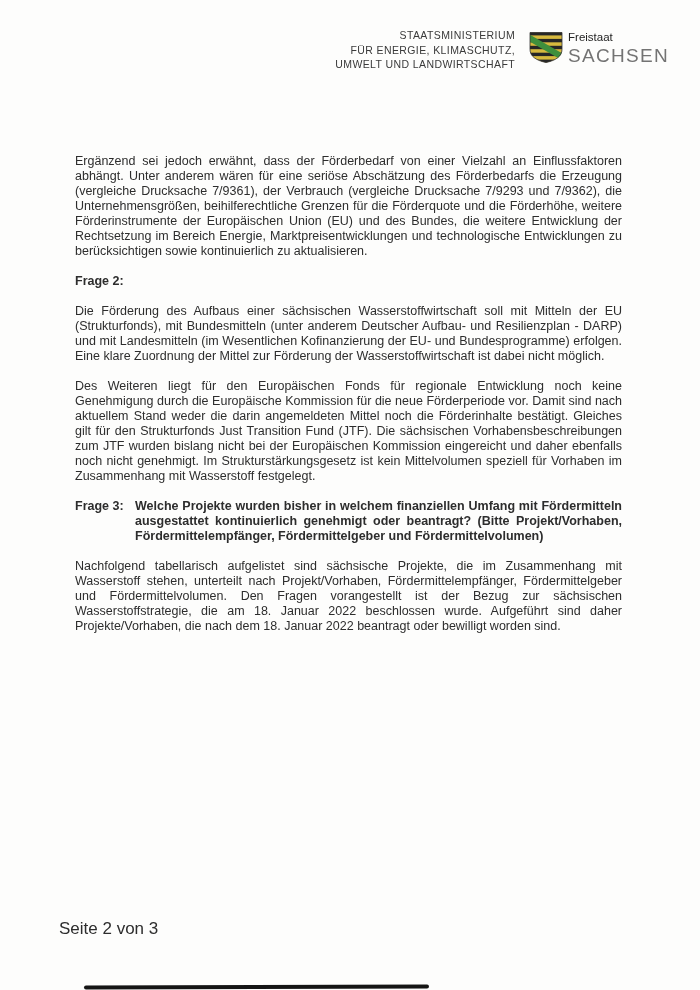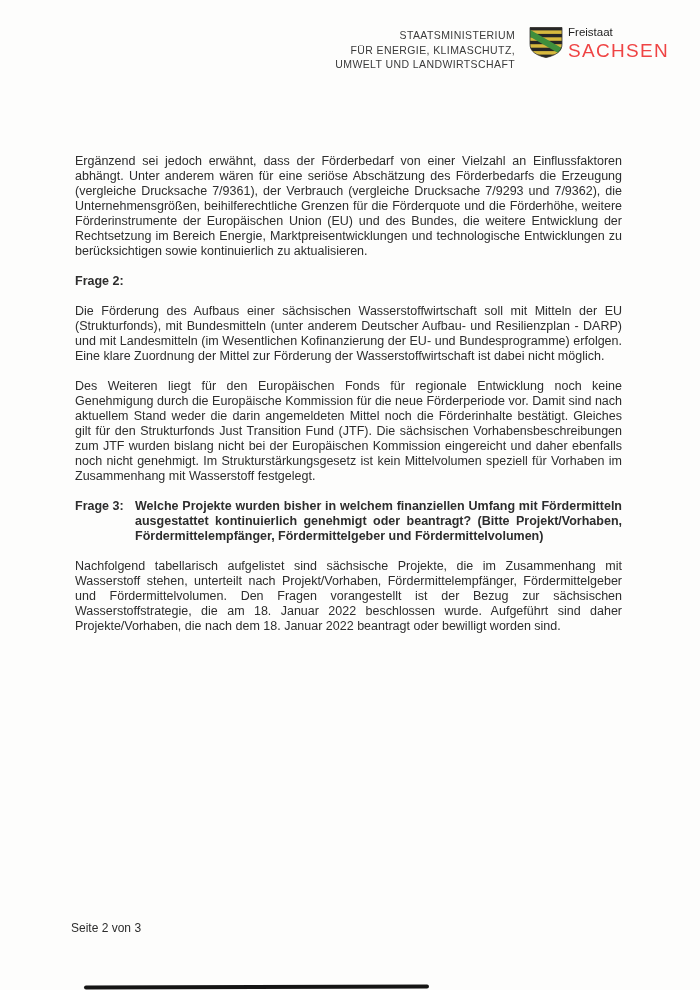--- a/index.html
+++ b/index.html
@@ -14,41 +14,41 @@
     overflow: hidden;
     margin: 0 auto;
   }
 
   
   .letterhead {
     position: absolute;
     top: 26px;
     right: 31px;
     display: flex;
-    align-items: flex-start;
+    align-items: center;
     gap: 14px;
   }
   .ministry {
     text-align: right;
     font-size: 10.5px;
     line-height: 14.6px;
     letter-spacing: 0.4px;
     color: #3a3a3a;
     padding-top: 2px;
     white-space: nowrap;
   }
   .logo { display: flex; align-items: flex-start; gap: 5px; }
   .coat { display: block; margin-top: 1px; }
   .logo-text { display: flex; flex-direction: column; }
   .freistaat { font-size: 11.5px; line-height: 13px; color: #232323; }
   .sachsen {
     font-size: 19px;
     line-height: 21px;
     letter-spacing: 1.3px;
-    color: #ef4444;
+    color: #737373;
     margin-top: 1px;
   }
 
   
   .content {
     position: absolute;
     top: 154px;
     left: 75px;
     width: 547px;
   }
@@ -75,23 +75,23 @@
   .frage-text {
     flex: 1;
     font-size: 12.5px;
     line-height: 15px;
     text-align: justify;
   }
 
   
   .footer {
     position: absolute;
-    left: 71px;
+    left: 59px;
     top: 921px;
-    font-size: 12px;
+    font-size: 17px;
     line-height: 15px;
     color: #2d2d2d;
   }
 
   
   .scan-artifact {
     position: absolute;
     left: 84px;
     bottom: 1px;
     width: 345px;

